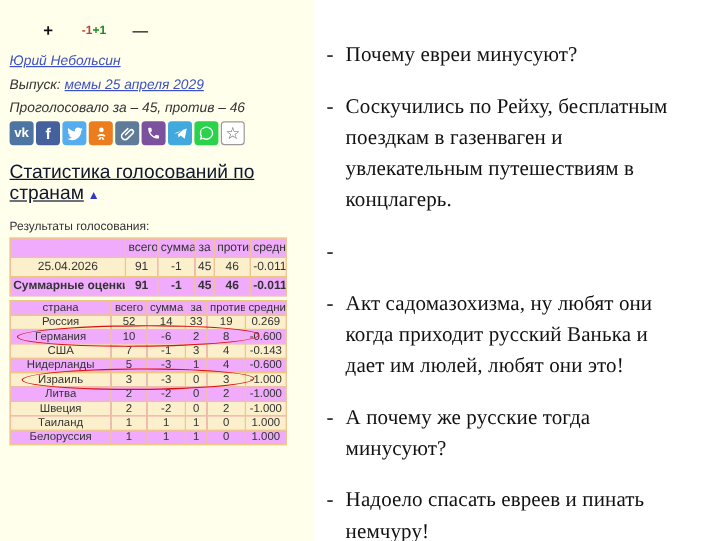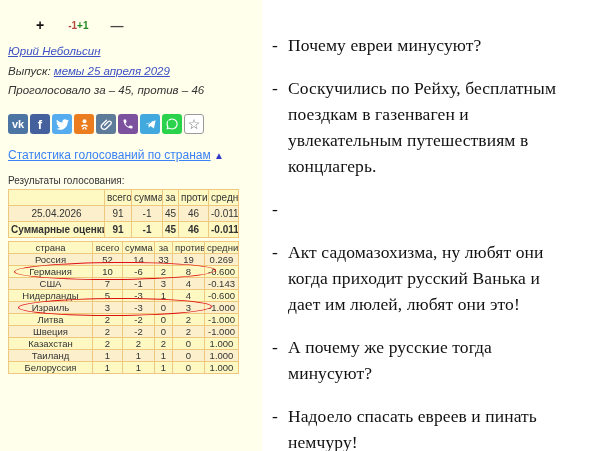--- a/index.html
+++ b/index.html
@@ -25,39 +25,39 @@
   .vote-score .pos{color:#1F8A1F;}
   .vote-minus{margin-left:22px;font-size:13px;font-weight:bold;color:#444;cursor:pointer;}
   .author-line{margin:4px 0 0 0;}
   .link{
     color:#3D50C4;text-decoration:underline;font-style:italic;font-size:11.5px;
     cursor:pointer;
   }
   .issue-line{margin-top:6px;font-style:italic;font-size:11.5px;color:#333;}
   .turnout{margin-top:7px;font-style:italic;font-size:11.5px;color:#333;}
 
-  .share-row{display:flex;gap:2px;margin-top:18px;align-items:flex-end;}
+  .share-row{display:flex;gap:2px;margin-top:5px;align-items:flex-end;}
   .share-icon{
     width:20px;height:20px;border-radius:3px;display:flex;align-items:center;
     justify-content:center;color:#fff;cursor:pointer;box-sizing:border-box;flex:0 0 20px;
   }
   .share-icon svg{display:block;}
   .icn-label{font-weight:bold;font-size:11px;line-height:1;color:#fff;}
   .share-icon--star{border:1px solid #9a9a9a;background:#fff;}
   .star-glyph{color:#666;font-size:14px;line-height:1;}
 
   .stats-line{margin-top:14px;font-size:12px;}
-  .stats-link{color:#3b82f6;text-decoration:underline;cursor:pointer;font-style:normal;font-size:12px;}
+  .stats-link{color:#0f172a;text-decoration:underline;cursor:pointer;font-style:normal;font-size:16px;}
   .stats-arrow{color:#3038C8;font-size:10px;cursor:pointer;}
 
   .tbl-caption{margin-top:13px;font-size:10px;color:#333;}
   .tbl-caption--second{margin-top:11px;}
   table.data-tbl{
     border-collapse:collapse;margin-top:3px;table-layout:fixed;width:230px;
-    background:#fef9c3;
+    background:#f0abfc;
   }
   table.data-tbl th,table.data-tbl td{
     border:1px solid #EFC87F;text-align:center;color:#333;font-weight:normal;
     overflow:hidden;white-space:nowrap;
   }
   table.results-tbl th,table.results-tbl td{font-size:10px;line-height:11px;padding:2px 2px;}
   table.countries-tbl th,table.countries-tbl td{font-size:9.5px;line-height:9px;padding:1px 2px;}
   table.data-tbl tbody tr.tint{background:#FCF0CC;}
   table.data-tbl tbody tr.bold td{font-weight:bold;}
 
@@ -263,28 +263,20 @@
               <td>-1.000</td>
             </tr>
             <tr class="tint">
               <td>Швеция</td>
               <td>2</td>
               <td>-2</td>
               <td>0</td>
               <td>2</td>
               <td>-1.000</td>
             </tr>
-            <tr>
-              <td>Казахстан</td>
-              <td>2</td>
-              <td>2</td>
-              <td>2</td>
-              <td>0</td>
-              <td>1.000</td>
-            </tr>
             <tr class="tint">
               <td>Таиланд</td>
               <td>1</td>
               <td>1</td>
               <td>1</td>
               <td>0</td>
               <td>1.000</td>
             </tr>
             <tr>
               <td>Белоруссия</td>

